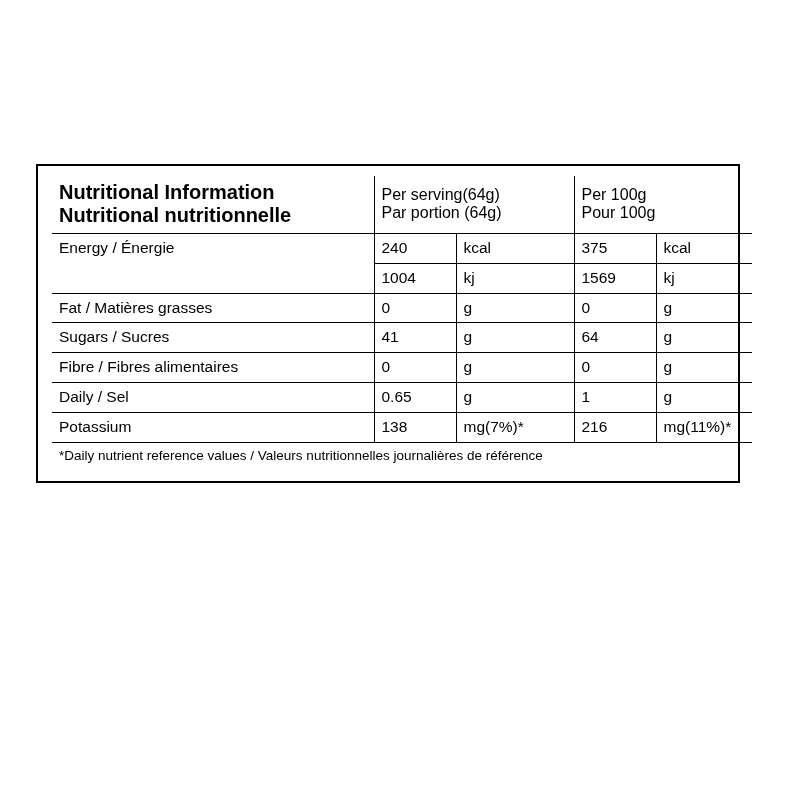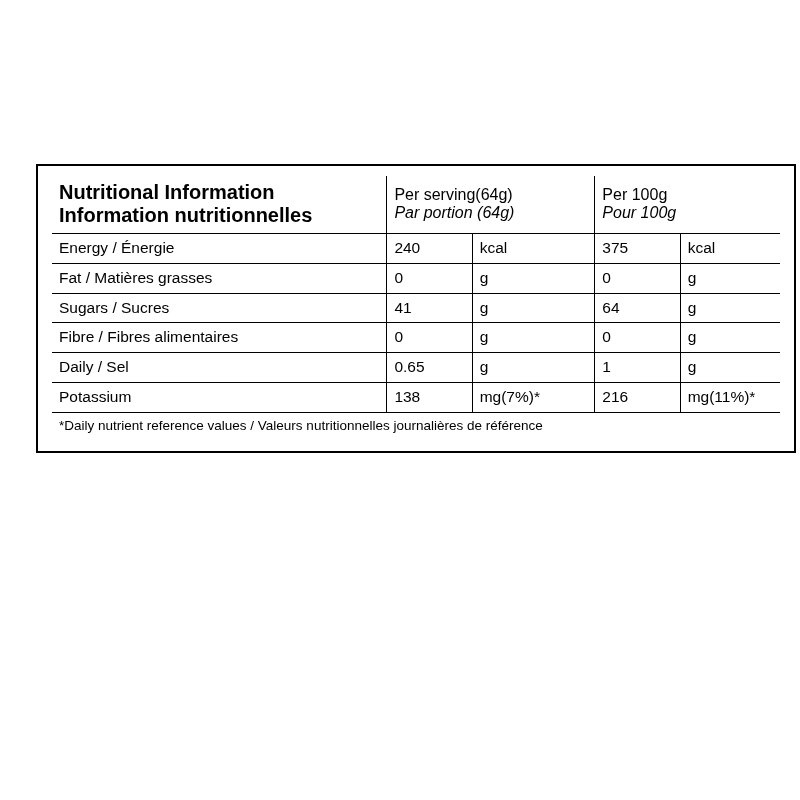--- a/index.html
+++ b/index.html
@@ -8,21 +8,21 @@
     width: 800px;
     height: 800px;
     background: #ffffff;
     font-family: "Liberation Sans", sans-serif;
     color: #000000;
   }
   #panel {
     position: absolute;
     left: 36px;
     top: 164px;
-    width: 760px;
+    width: 704px;
     box-sizing: border-box;
     border: 2px solid #000000;
     background: #ffffff;
     padding: 10px 14px 12px 14px;
   }
   table.nutri {
     width: 100%;
     border-collapse: collapse;
     table-layout: fixed;
     font-size: 15.5px;
@@ -51,21 +51,21 @@
     font-weight: bold;
     line-height: 1.26;
     padding-left: 8px;
   }
   .title-cell .l2 { display: block; }
   .colhead {
     font-size: 16px;
     line-height: 1.26;
     margin-left: 8px;
   }
-  .colhead .l2 { display: block; font-style: italic; }
+  .colhead .l2 { display: block; }
   .rowlabel { padding-left: 8px; }
   .footnote {
     font-size: 13.5px;
     padding: 9px 0 0 8px;
     margin-left: 32px;
   }
   .num, .unit { white-space: nowrap; }
 </style>
 </head>
 <body>
@@ -76,40 +76,47 @@
       <col class="c-label">
         <col class="c-v1">
         <col class="c-u1">
         <col class="c-v2">
         <col class="c-u2">
     </colgroup>
     <tbody>
       <tr class="head-row">
         <td class="title-cell">
           <span>Nutritional Information</span>
-          <span class="l2">Information nutritionnelles</span>
+          <span class="l2">Nutritional nutritionnelle</span>
         </td>
         <td class="colhead vline-l" colspan="2">
           <span>Per serving(64g)</span>
           <span class="l2">Par portion (64g)</span>
         </td>
         <td class="colhead vline-l" colspan="2">
           <span>Per 100g</span>
           <span class="l2">Pour 100g</span>
         </td>
       </tr>
 
       <tr>
         <td class="rowlabel hline-t">Energy / Énergie</td>
         <td class="num vline-l hline-t">240</td>
         <td class="unit vline-l hline-t">kcal</td>
         <td class="num vline-l hline-t">375</td>
         <td class="unit vline-l hline-t">kcal</td>
       </tr>
 
+      <tr>
+        <td class="rowlabel"></td>
+        <td class="num vline-l hline-t">1004</td>
+        <td class="unit vline-l hline-t">kj</td>
+        <td class="num vline-l hline-t">1569</td>
+        <td class="unit vline-l hline-t">kj</td>
+      </tr>
 
       <tr>
         <td class="rowlabel hline-t">Fat / Matières grasses</td>
         <td class="num vline-l hline-t">0</td>
         <td class="unit vline-l hline-t">g</td>
         <td class="num vline-l hline-t">0</td>
         <td class="unit vline-l hline-t">g</td>
       </tr>
 
 

